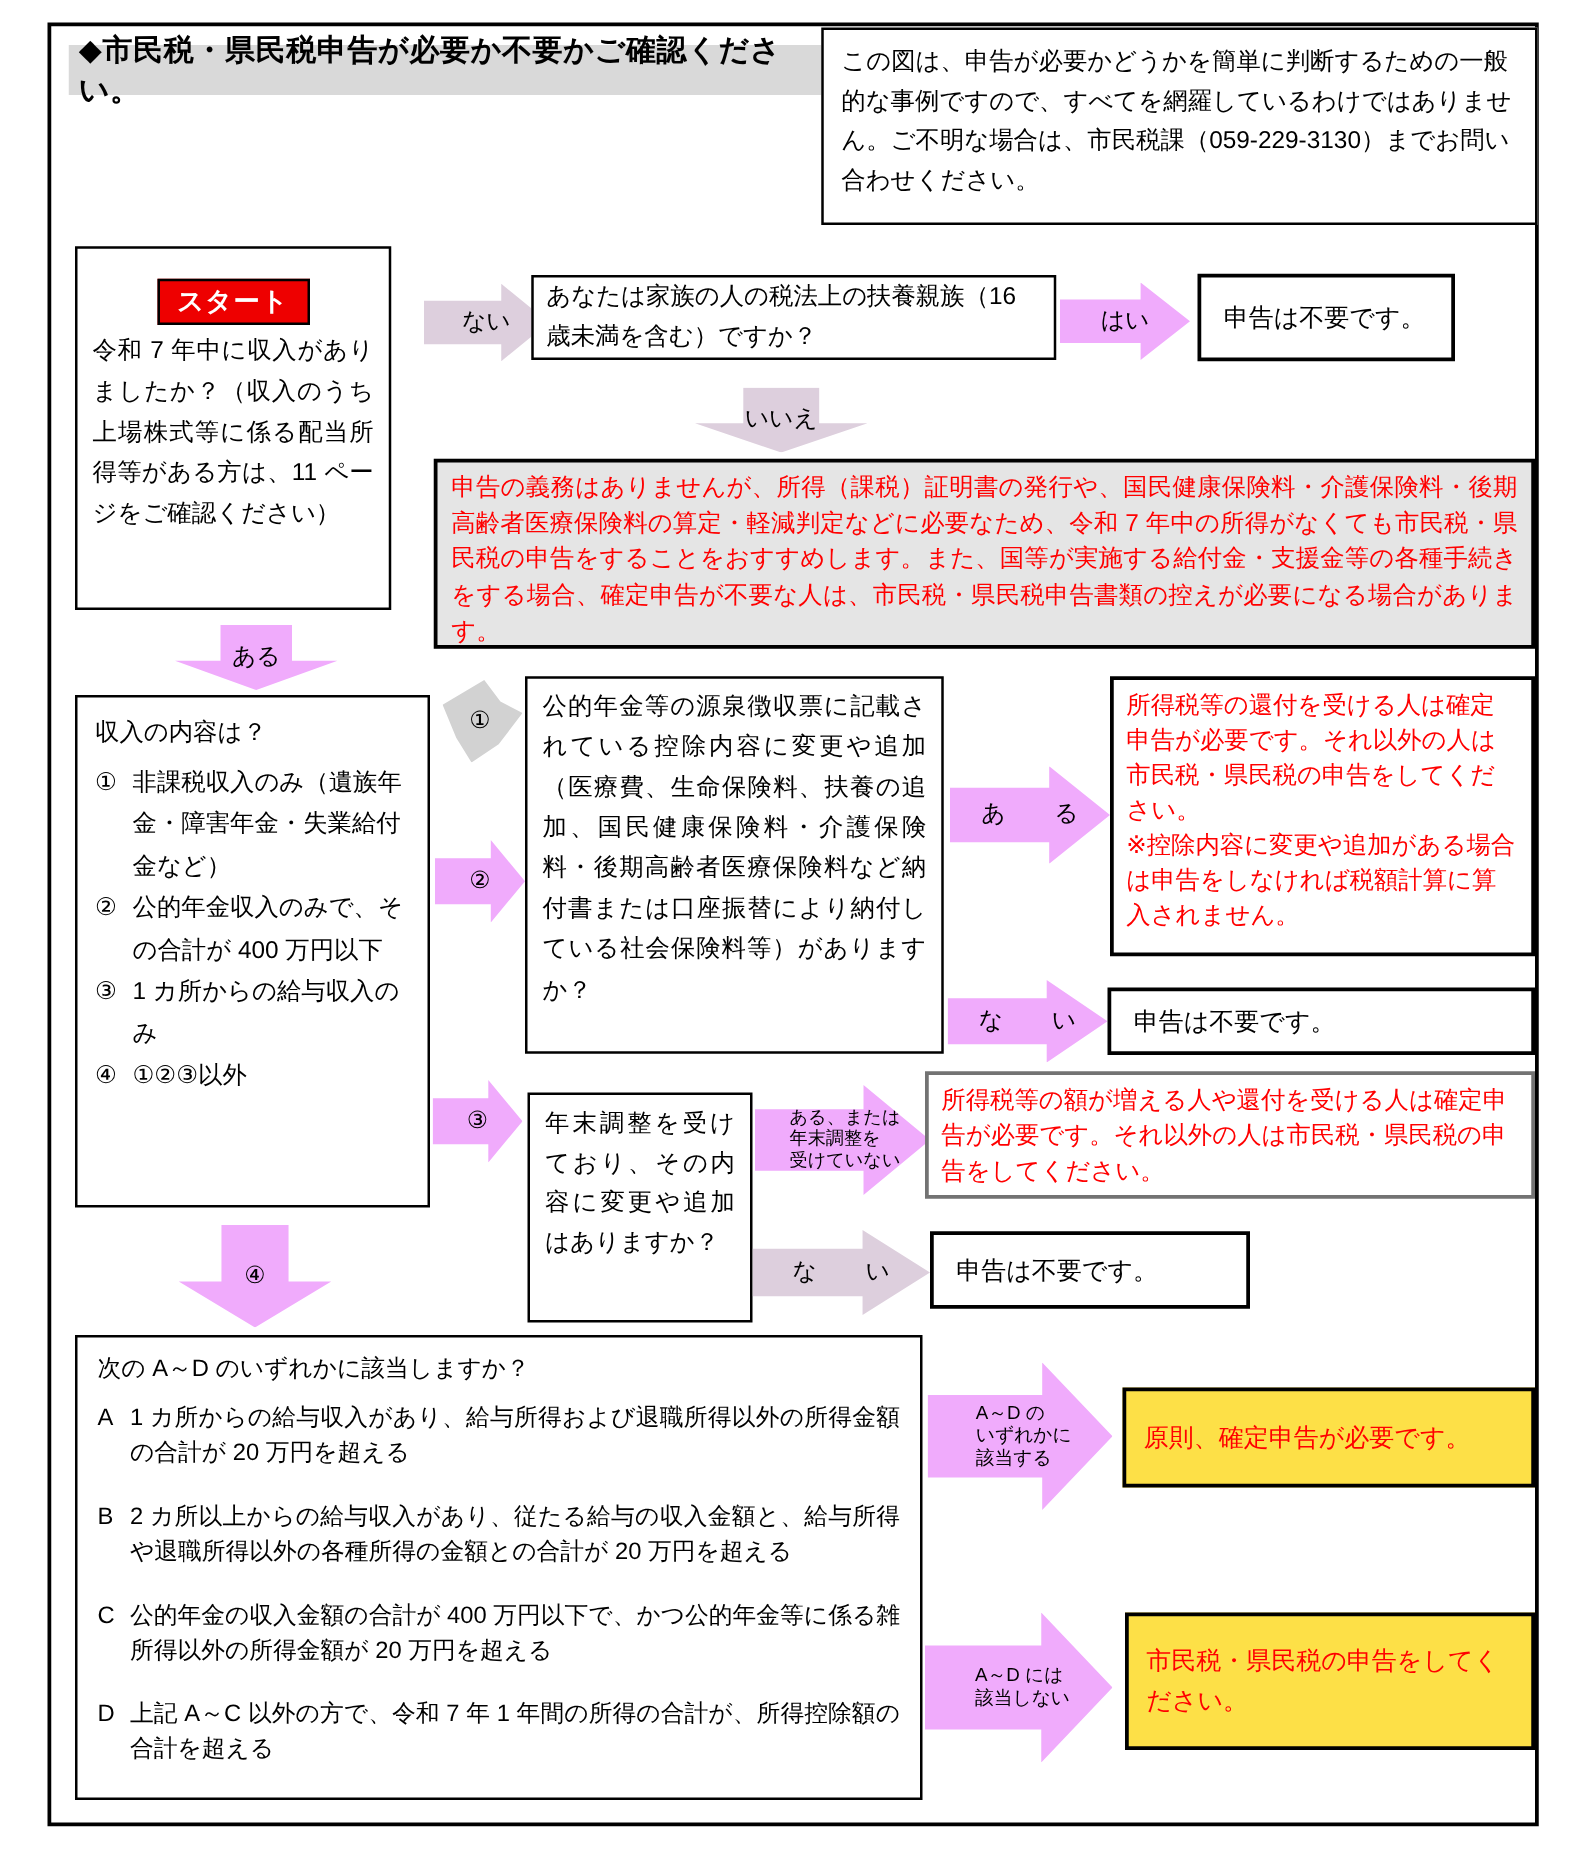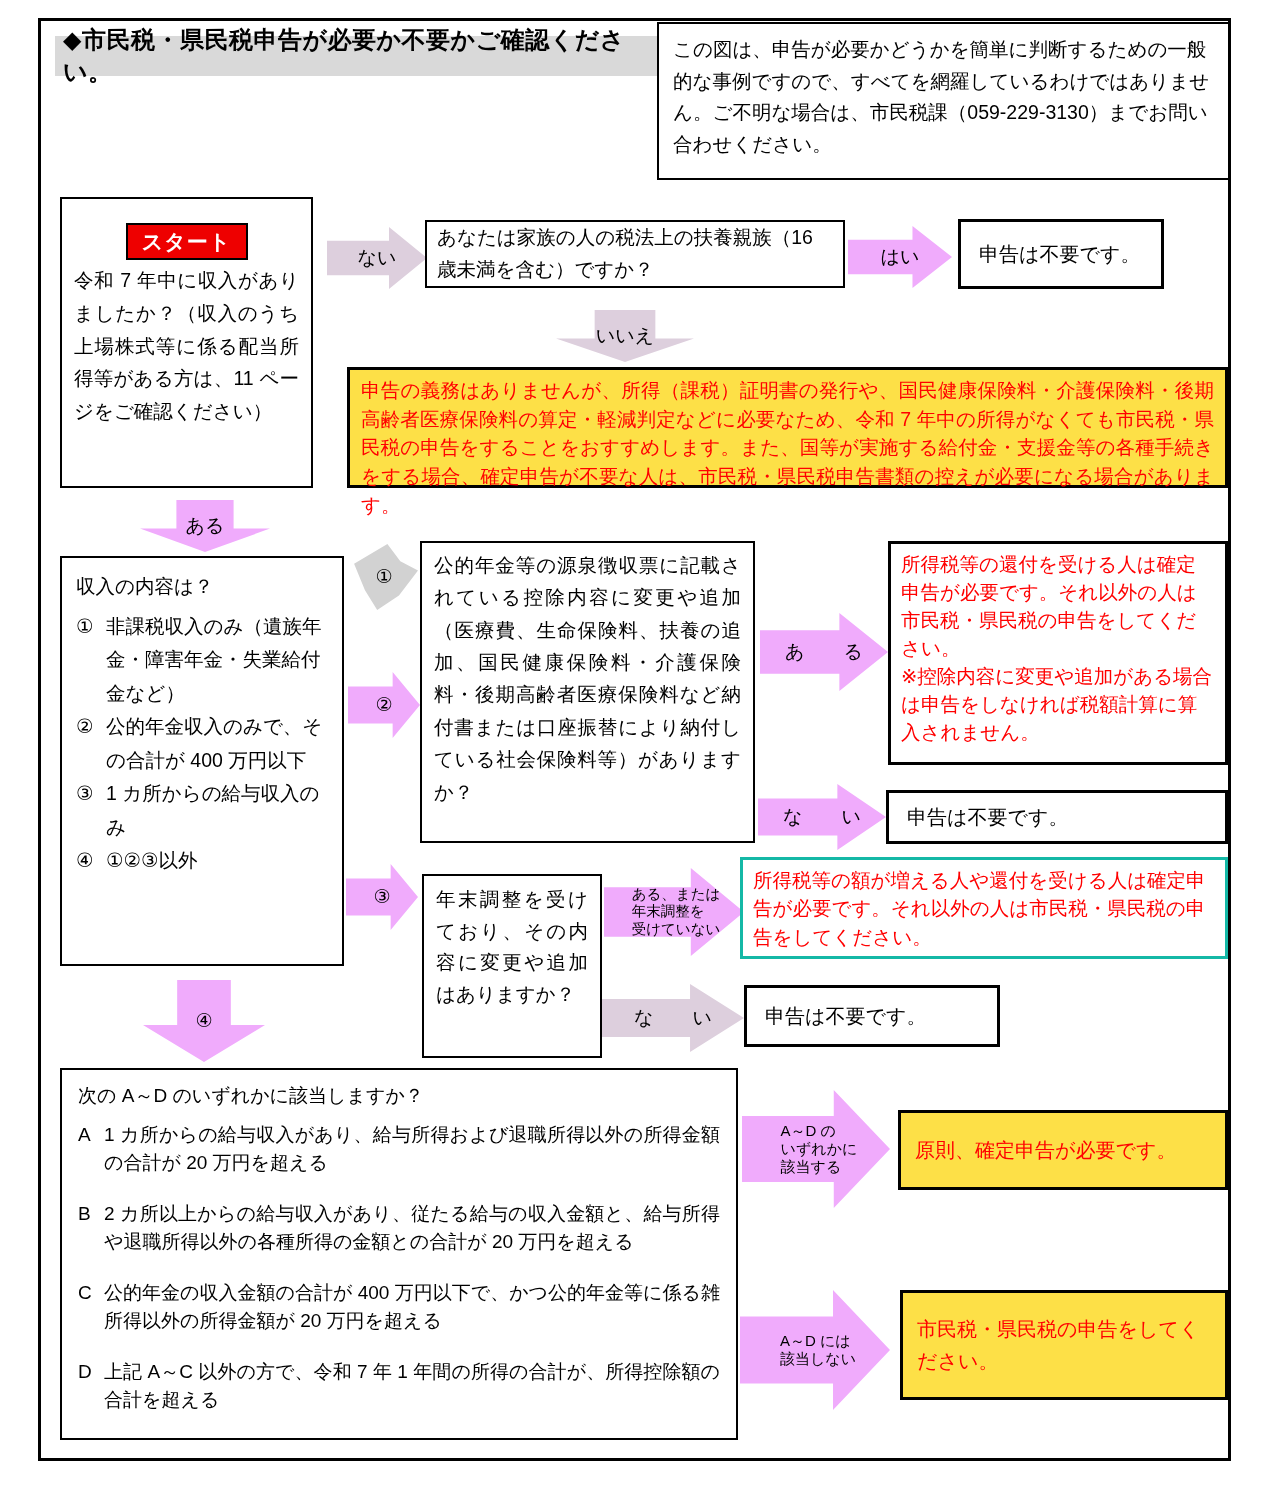--- a/index.html
+++ b/index.html
@@ -64,22 +64,22 @@
 
   
   .res-box{
     border:3px solid #000;background:#fff;
     display:flex;align-items:center;padding-left:18px;
     font-size:20px;
   }
 
   
   .red-notice{
-    left:347px;top:367px;width:881px;height:121px;
-    border:3px solid #000;background:#fde047;
+    left:347px;top:367px;width:881px;height:152px;
+    border:3px solid #000;background:#e5e5e5;
     padding:6px 11px;
     font-size:19.5px;line-height:1.47;color:#ff0000;
     text-align:justify;
   }
 
   
   .income-box{
     left:60px;top:556px;width:284px;height:410px;
     border:2px solid #000;background:#fff;
     padding:12px 14px;
@@ -109,21 +109,21 @@
 
   
   .red-res1{
     left:888px;top:541px;width:340px;height:224px;
     border:3px solid #000;background:#fff;
     padding:6px 10px;
     font-size:19.5px;line-height:1.44;color:#ff0000;
   }
   .red-res2{
     left:740px;top:857px;width:488px;height:102px;
-    border:3px solid #14b8a6;background:#fff;
+    border:3px solid #737373;background:#fff;
     padding:6px 10px;
     font-size:19.5px;line-height:1.45;color:#ff0000;
   }
 
   
   .ad-box{
     left:60px;top:1068px;width:678px;height:372px;
     border:2px solid #000;background:#fff;
     padding:12px 16px;
     font-size:19px;line-height:1.5;
@@ -185,21 +185,21 @@
 <div class="abs title-bar">◆市民税・県民税申告が必要か不要かご確認ください。</div>
 
 <div class="abs note-box">この図は、申告が必要かどうかを簡単に判断するための一般的な事例ですので、すべてを網羅しているわけではありません。ご不明な場合は、市民税課（059-229-3130）までお問い合わせください。</div>
 
 <div class="abs start-box">
   <span class="start-badge">スタート</span>
   <div class="start-body">令和 7 年中に収入がありましたか？（収入のうち上場株式等に係る配当所得等がある方は、11 ページをご確認ください）</div>
 </div>
 
 <div class="arrow-wrap" style="left:327px;top:227px;width:100px;height:62px;">
-  <div class="arrow-r arrow-pink" style="width:100%;height:100%;">
+  <div class="arrow-r arrow-pink" style="width:100%;height:100%;margin-left:12px;">
     <span class="arrow-lbl">ない</span>
   </div>
 </div>
 
 <div class="abs family-box">
   <div class="q-text">あなたは家族の人の税法上の扶養親族（16 歳未満を含む）ですか？</div>
 </div>
 
 <div class="arrow-wrap" style="left:848px;top:226px;width:104px;height:62px;">
   <div class="arrow-r arrow-gray" style="width:100%;height:100%;">

